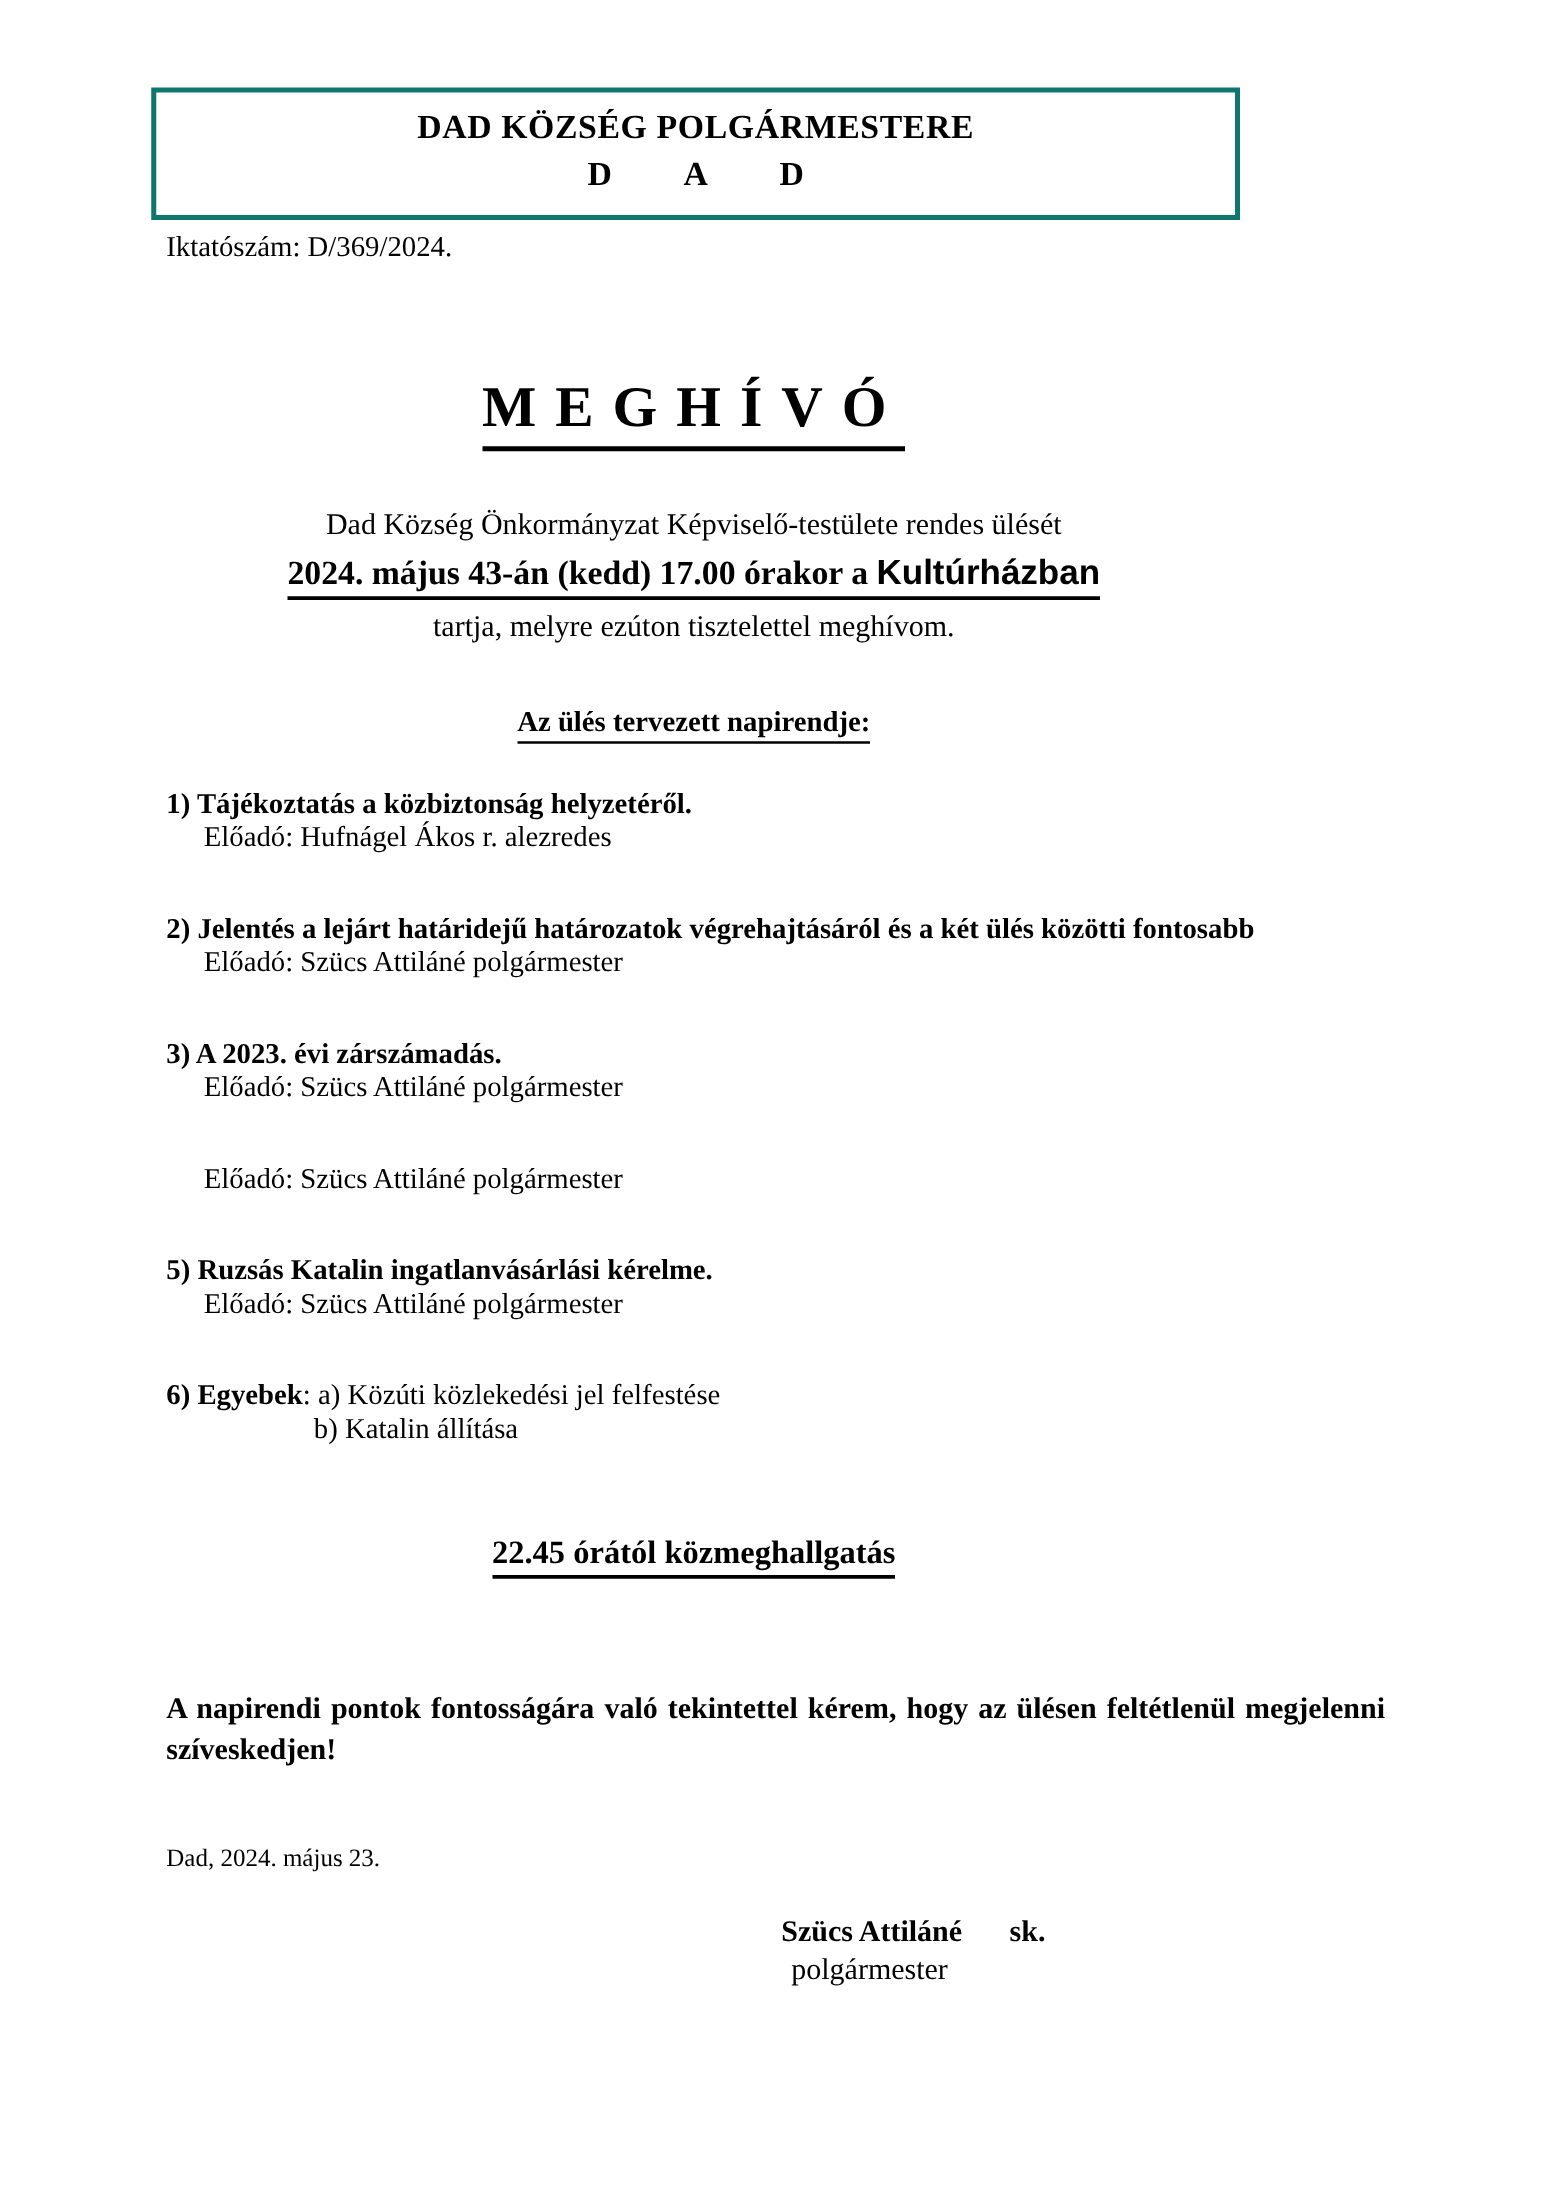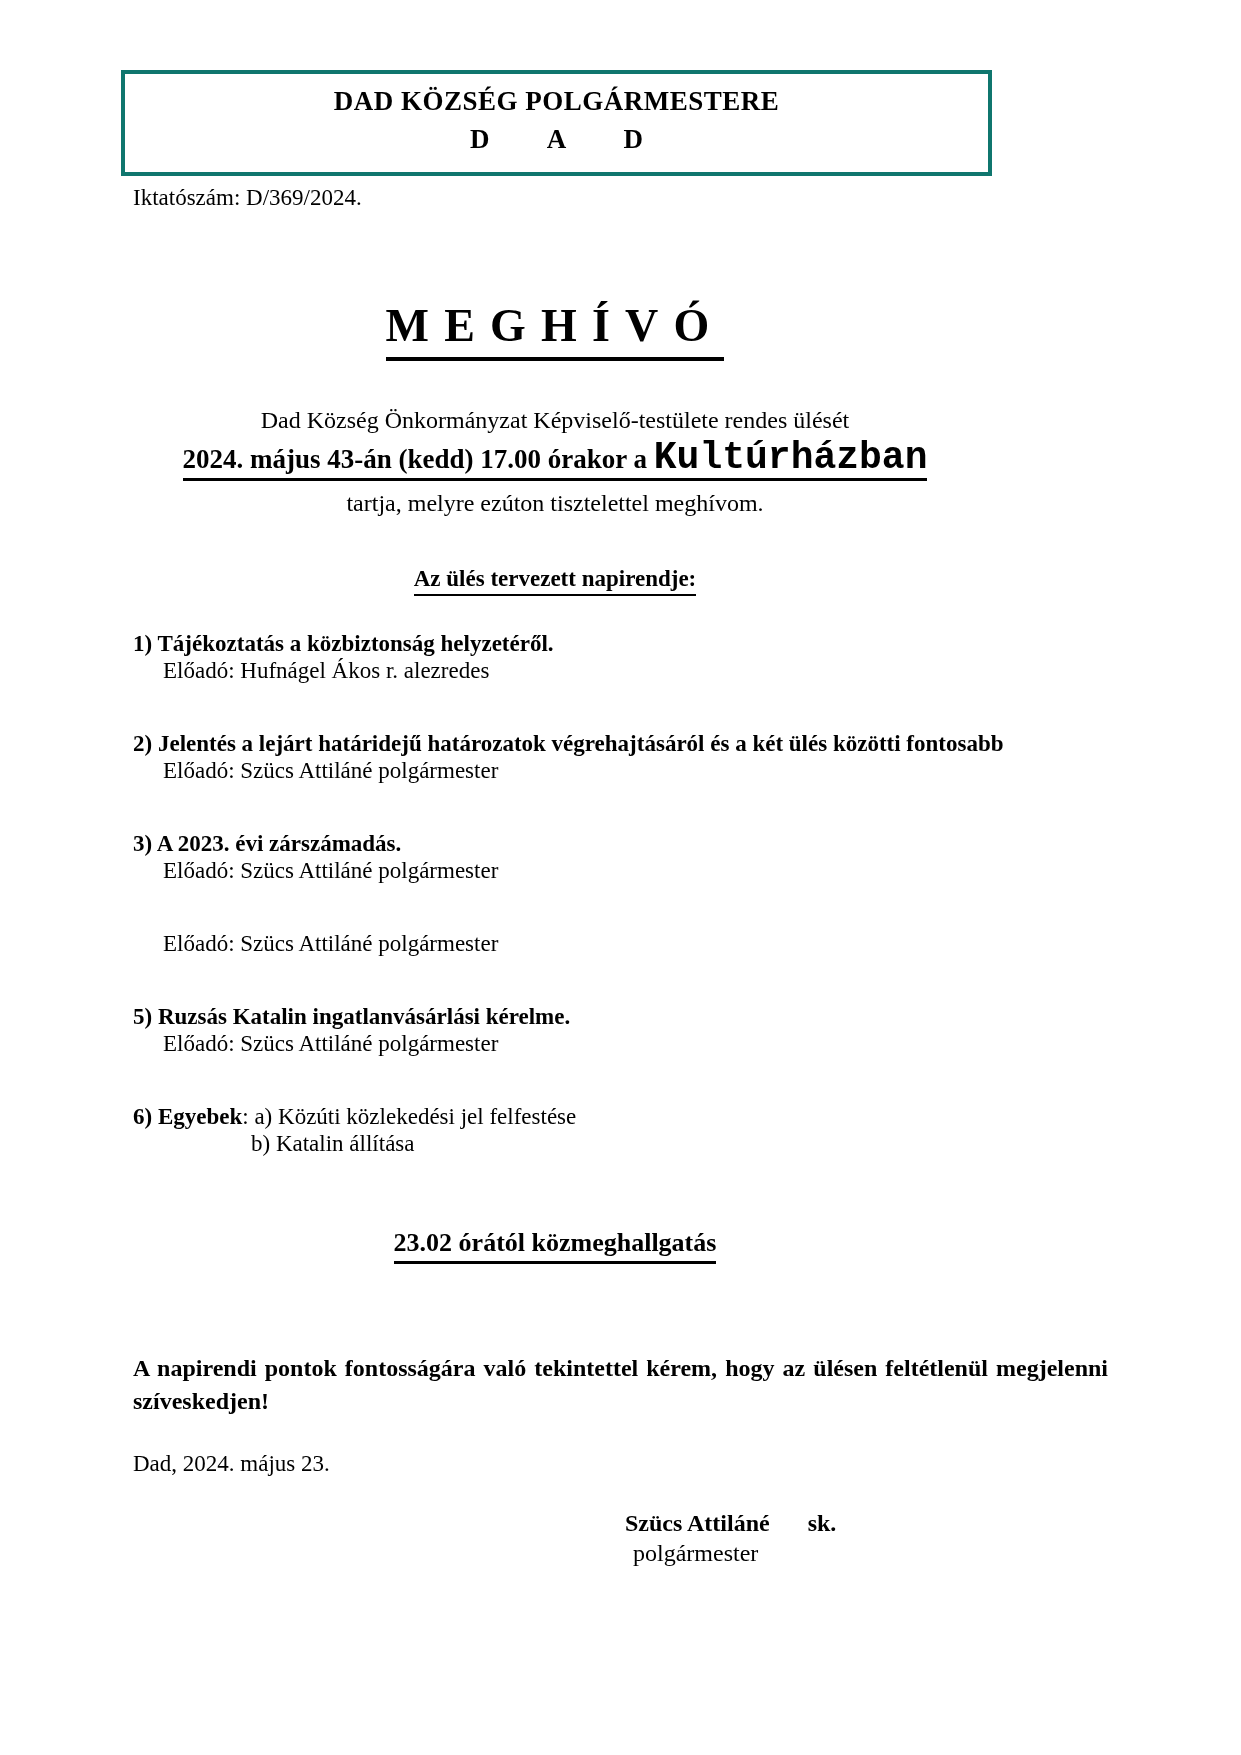--- a/index.html
+++ b/index.html
@@ -66,22 +66,22 @@
   .date-line-wrap { margin-top: 5px; }
   .date-line {
     display: inline-block;
     font-weight: bold;
     font-size: 27px;
     line-height: 34px;
     border-bottom: 3px solid #000000;
     padding-bottom: 2px;
   }
   .date-line .venue {
-    font-family: Liberation Mono, monospace;
-    font-size: 38px;
+    font-family: Liberation Sans, sans-serif;
+    font-size: 28px;
     font-weight: bold;
   }
   .tartja-line { margin-top: 7px; }
   .agenda-heading-wrap { margin-top: 46px; }
   .section-heading {
     display: inline-block;
     font-weight: bold;
     font-size: 23px;
     line-height: 28px;
     border-bottom: 2px solid #000000;
@@ -105,22 +105,22 @@
     padding-bottom: 2px;
   }
   .closing-paragraph {
     margin-top: 88px;
     font-weight: bold;
     font-size: 24px;
     line-height: 33px;
     text-align: justify;
   }
   .place-date {
-    margin-top: 32px;
-    font-size: 23px;
+    margin-top: 56px;
+    font-size: 20px;
     line-height: 28px;
   }
   .signature-block {
     margin-top: 30px;
     margin-left: 492px;
     font-size: 24px;
     line-height: 30px;
   }
   .signature-name { font-weight: bold; }
   .signature-sk { font-weight: bold; margin-left: 38px; }
@@ -181,21 +181,21 @@
     </div>
 
     <div class="agenda-item">
       <div class="item-title"><span class="num">6)</span> <span>Egyebek</span><span class="item6-rest">: a) Közúti közlekedési jel felfestése</span></div>
       <div class="item6-subline">b) Katalin állítása</div>
     </div>
 
   </div>
 
   <div class="centered hearing-wrap">
-    <span class="hearing-heading">23.02 órától közmeghallgatás</span>
+    <span class="hearing-heading">22.45 órától közmeghallgatás</span>
   </div>
 
   <div class="closing-paragraph">A napirendi pontok fontosságára való tekintettel kérem, hogy az ülésen feltétlenül megjelenni szíveskedjen!</div>
 
   <div class="place-date">Dad, 2024. május 23.</div>
 
   <div class="signature-block">
     <div><span class="signature-name">Szücs Attiláné</span><span class="signature-sk">sk.</span></div>
     <div class="signature-title">polgármester</div>
   </div>

